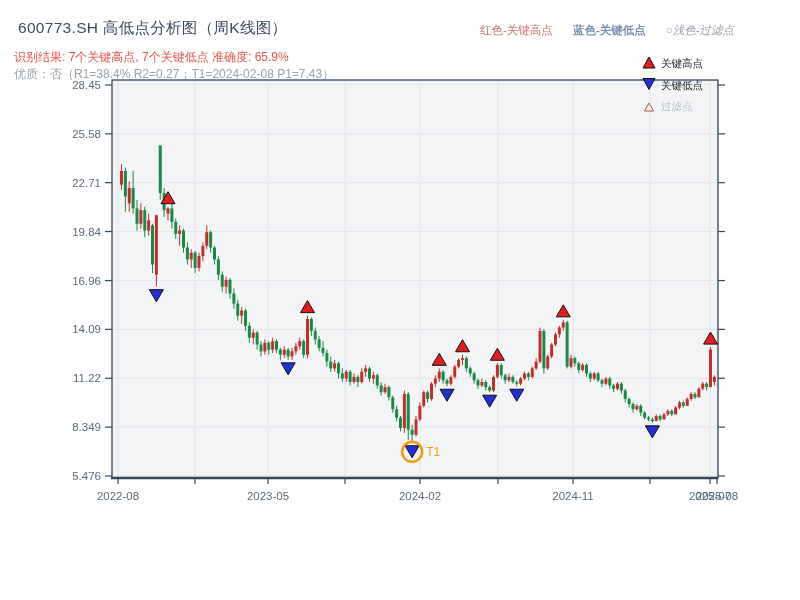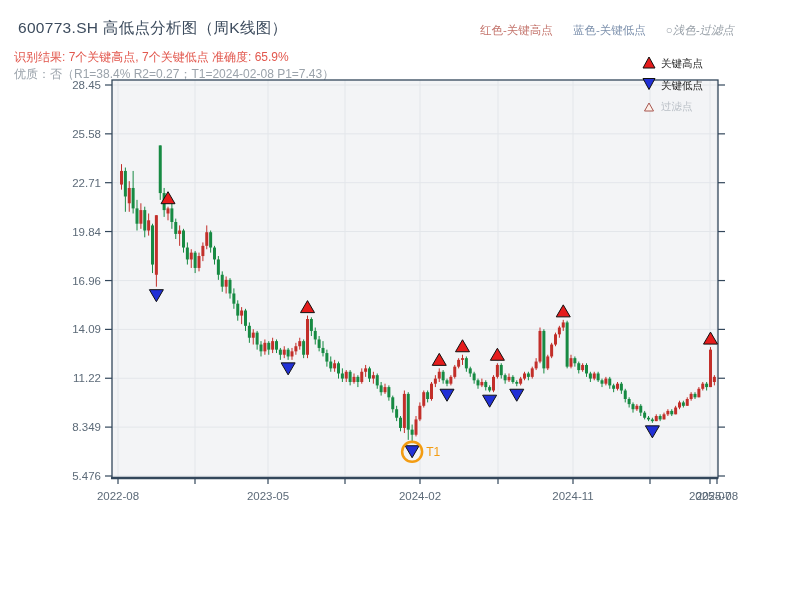--- a/index.html
+++ b/index.html
@@ -13,21 +13,21 @@
 </style>
 </head>
 <body>
 
 <div id="screen">
   <div class="hdr-title">600773.SH 高低点分析图（周K线图）</div>
   <div class="hdr-result">识别结果: 7个关键高点, 7个关键低点  准确度: 65.9%</div>
   <div class="hdr-quality">优质：否（R1=38.4%  R2=0.27；T1=2024-02-08 P1=7.43）</div>
   <div class="top-legend">
     <span style="color: rgb(196, 117, 109);">红色-关键高点</span>
-    <span style="color: rgb(125, 145, 173);">蓝色-关键低点</span>
+    <span style="color: rgb(125, 145, 173); font-weight: bold;">蓝色-关键低点</span>
     <span style="color: rgb(152, 160, 168); font-style: italic;">○浅色-过滤点</span>
   </div>
   <svg id="chart" width="800" height="600" viewBox="0 0 800 600" style="position:absolute;left:0;top:0;">
       <rect x="112" y="80" width="606" height="398" fill="#f3f4f6"></rect>
       <line x1="112" x2="718" y1="85" y2="85" stroke="#e3e6ea" stroke-width="1"></line>
       <line x1="112" x2="718" y1="133.84521633150518" y2="133.84521633150518" stroke="#e3e6ea" stroke-width="1"></line>
       <line x1="112" x2="718" y1="182.6904326630103" y2="182.6904326630103" stroke="#e3e6ea" stroke-width="1"></line>
       <line x1="112" x2="718" y1="231.53564899451553" y2="231.53564899451553" stroke="#e3e6ea" stroke-width="1"></line>
       <line x1="112" x2="718" y1="280.55105771741967" y2="280.55105771741967" stroke="#e3e6ea" stroke-width="1"></line>
       <line x1="112" x2="718" y1="329.39627404892485" y2="329.39627404892485" stroke="#e3e6ea" stroke-width="1"></line>

